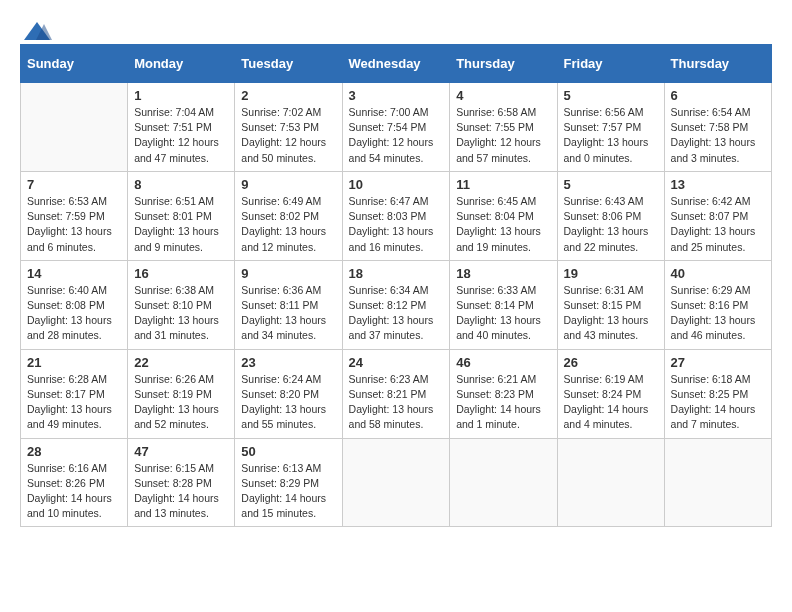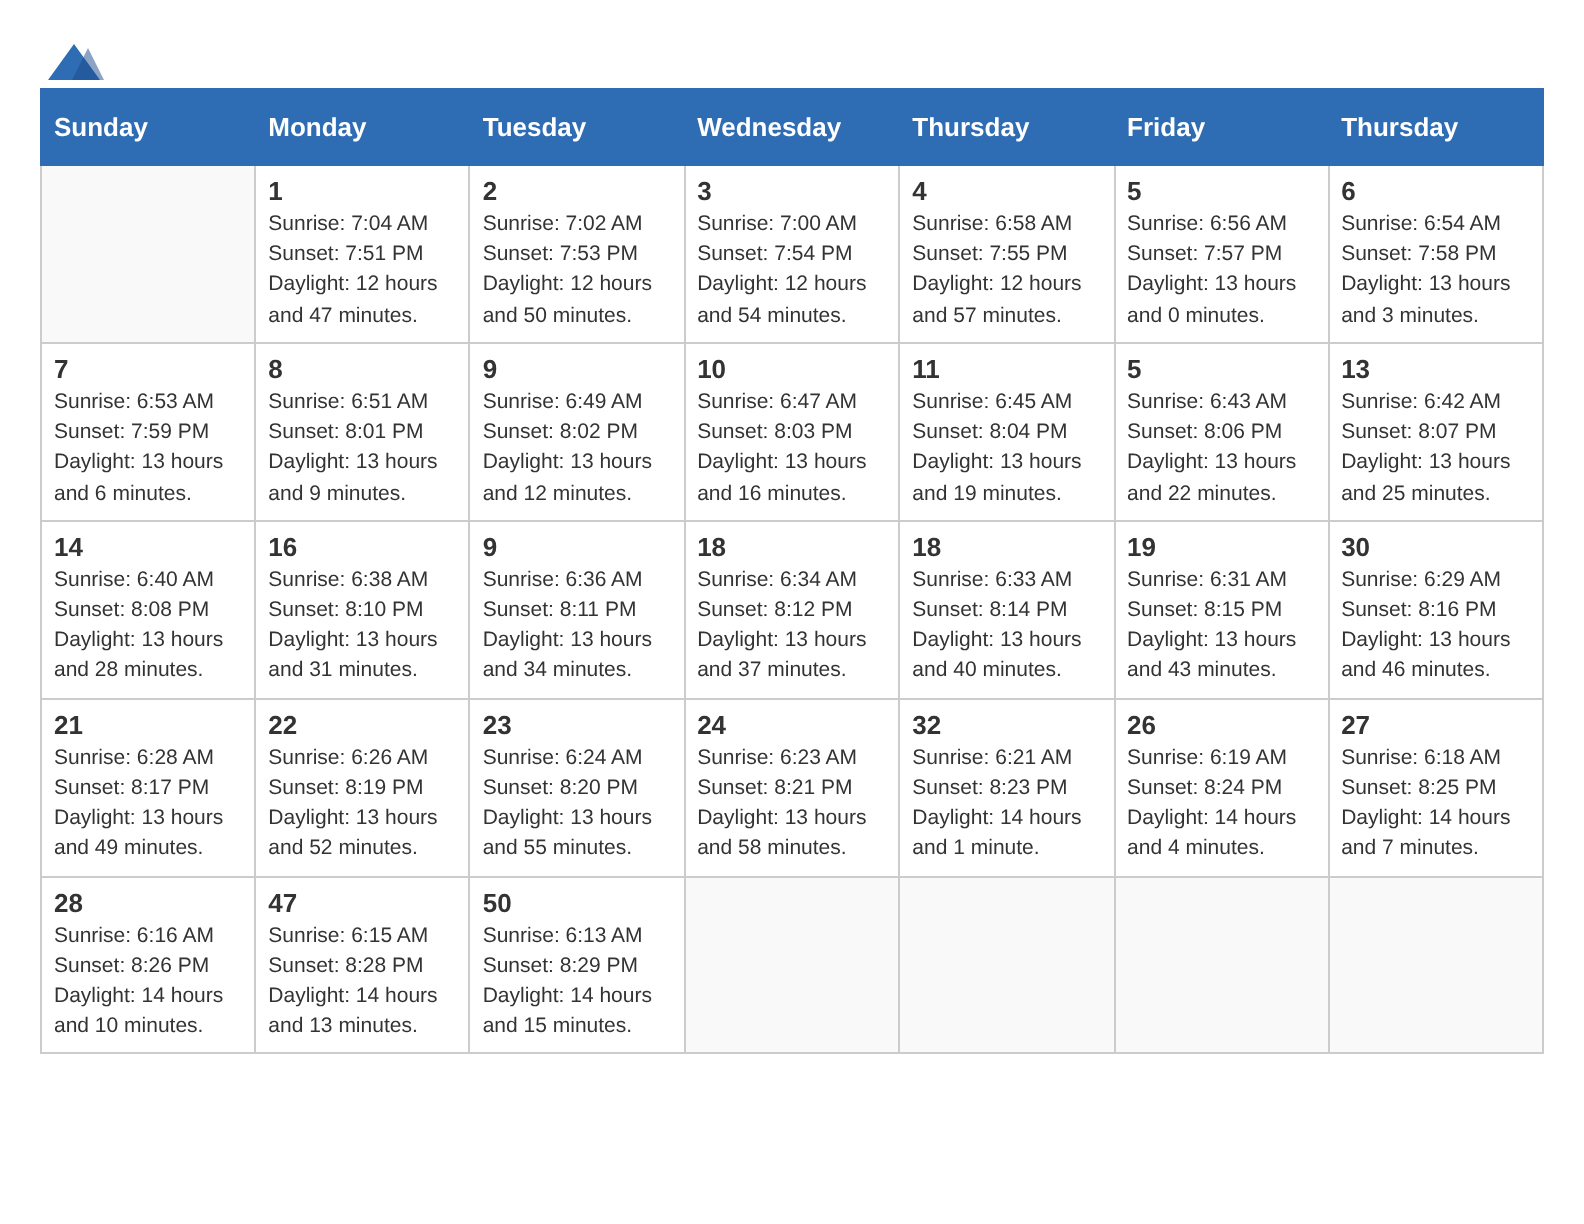--- a/index.html
+++ b/index.html
@@ -189,21 +189,21 @@
         </td>
         <td>
           <span class="day-number">18</span>
           <div class="day-info">Sunrise: 6:33 AM<br>Sunset: 8:14 PM<br>Daylight: 13 hours<br>and 40 minutes.</div>
         </td>
         <td>
           <span class="day-number">19</span>
           <div class="day-info">Sunrise: 6:31 AM<br>Sunset: 8:15 PM<br>Daylight: 13 hours<br>and 43 minutes.</div>
         </td>
         <td>
-          <span class="day-number">30</span>
+          <span class="day-number">40</span>
           <div class="day-info">Sunrise: 6:29 AM<br>Sunset: 8:16 PM<br>Daylight: 13 hours<br>and 46 minutes.</div>
         </td>
       </tr>
       <tr>
         <td>
           <span class="day-number">21</span>
           <div class="day-info">Sunrise: 6:28 AM<br>Sunset: 8:17 PM<br>Daylight: 13 hours<br>and 49 minutes.</div>
         </td>
         <td>
           <span class="day-number">22</span>
@@ -211,21 +211,21 @@
         </td>
         <td>
           <span class="day-number">23</span>
           <div class="day-info">Sunrise: 6:24 AM<br>Sunset: 8:20 PM<br>Daylight: 13 hours<br>and 55 minutes.</div>
         </td>
         <td>
           <span class="day-number">24</span>
           <div class="day-info">Sunrise: 6:23 AM<br>Sunset: 8:21 PM<br>Daylight: 13 hours<br>and 58 minutes.</div>
         </td>
         <td>
-          <span class="day-number">32</span>
+          <span class="day-number">46</span>
           <div class="day-info">Sunrise: 6:21 AM<br>Sunset: 8:23 PM<br>Daylight: 14 hours<br>and 1 minute.</div>
         </td>
         <td>
           <span class="day-number">26</span>
           <div class="day-info">Sunrise: 6:19 AM<br>Sunset: 8:24 PM<br>Daylight: 14 hours<br>and 4 minutes.</div>
         </td>
         <td>
           <span class="day-number">27</span>
           <div class="day-info">Sunrise: 6:18 AM<br>Sunset: 8:25 PM<br>Daylight: 14 hours<br>and 7 minutes.</div>
         </td>

